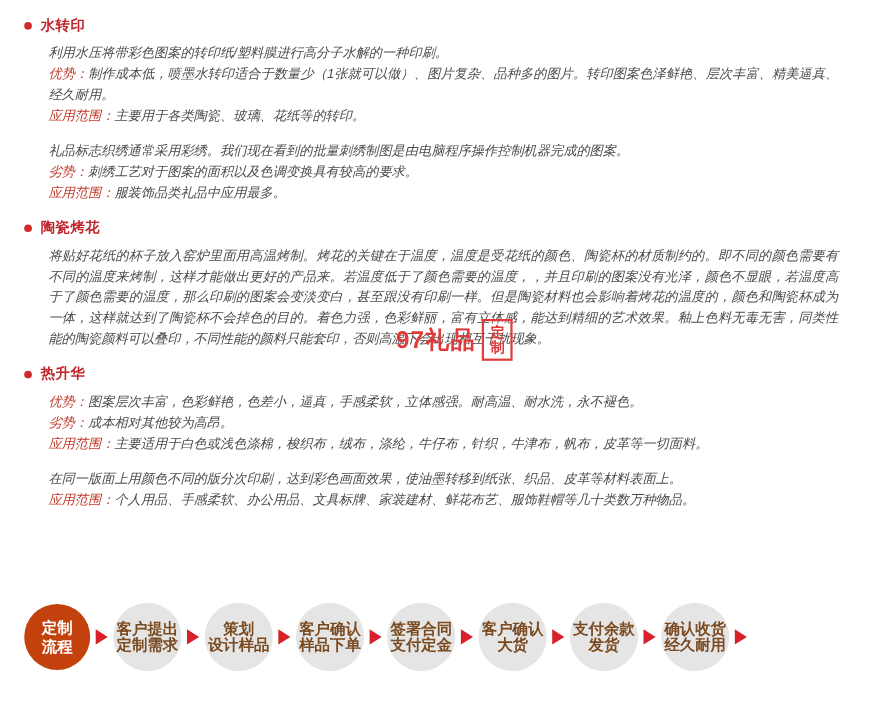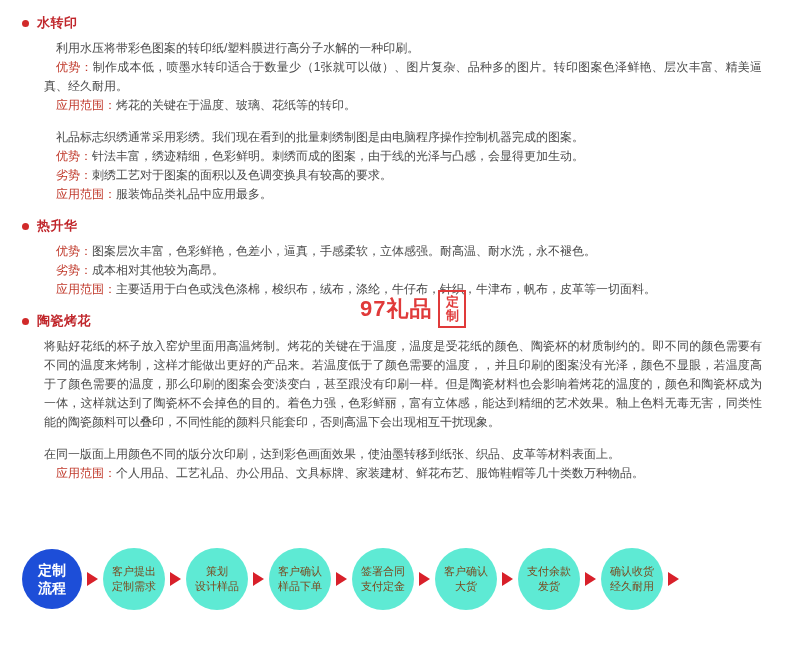--- a/index.html
+++ b/index.html
@@ -39,30 +39,30 @@
     flex: 0 0 auto;
   }
   .sec-title {
     color: #c0262b;
     font-size: 13px;
     font-weight: bold;
     letter-spacing: 0.5px;
   }
   .sec-body {
     padding-left: 22px;
+    font-style: italic;
   }
   .line {
     font-size: 12px;
     line-height: 19px;
     color: #4a4a4a;
     text-align: justify;
   }
   .lead {
     color: #c0392b;
-    margin-left: 12px;
   }
   .lead-dark {
     color: #4a4a4a;
   }
 
   
   .watermark {
     position: absolute;
     left: 330px;
     top: 290px;
@@ -95,44 +95,44 @@
     position: absolute;
     left: 22px;
     top: 548px;
     display: flex;
     align-items: center;
   }
   .flow-badge {
     width: 60px;
     height: 60px;
     border-radius: 50%;
-    background: #1d4ed8;
+    background: #c2410c;
     color: #fff;
     display: flex;
     flex-direction: column;
     align-items: center;
     justify-content: center;
     font-size: 14px;
     font-weight: bold;
     line-height: 18px;
     flex: 0 0 auto;
   }
   .flow-step {
     width: 62px;
     height: 62px;
     border-radius: 50%;
-    background: #5eead4;
+    background: #e5e5e5;
     color: #7a4a20;
     display: flex;
     flex-direction: column;
     align-items: center;
     justify-content: center;
-    font-size: 11px;
+    font-size: 14px;
     line-height: 15px;
-    font-weight: normal;
+    font-weight: bold;
     flex: 0 0 auto;
     text-align: center;
   }
   .arrow {
     width: 0;
     height: 0;
     border-top: 7px solid transparent;
     border-bottom: 7px solid transparent;
     border-left: 11px solid #d8202a;
     margin: 0 5px;
@@ -145,59 +145,58 @@
 <div class="page">
 
   <div class="section">
     <div class="sec-head">
       <span class="bullet"></span>
       <span class="sec-title">水转印</span>
     </div>
     <div class="sec-body">
       <div class="line"><span class="lead"></span><span class="lead-dark">利用水压将带彩色图案的转印纸/塑料膜进行高分子水解的一种印刷。</span></div>
       <div class="line"><span class="lead">优势：</span><span class="lead-dark">制作成本低，喷墨水转印适合于数量少（1张就可以做）、图片复杂、品种多的图片。转印图案色泽鲜艳、层次丰富、精美逼真、经久耐用。</span></div>
-      <div class="line"><span class="lead">应用范围：</span><span class="lead-dark">烤花的关键在于温度、玻璃、花纸等的转印。</span></div>
+      <div class="line"><span class="lead">应用范围：</span><span class="lead-dark">主要用于各类陶瓷、玻璃、花纸等的转印。</span></div>
     </div>
   </div>
 
   <div class="section">
     <div class="sec-body">
       <div class="line"><span class="lead"></span><span class="lead-dark">礼品标志织绣通常采用彩绣。我们现在看到的批量刺绣制图是由电脑程序操作控制机器完成的图案。</span></div>
-      <div class="line"><span class="lead">优势：</span><span class="lead-dark">针法丰富，绣迹精细，色彩鲜明。刺绣而成的图案，由于线的光泽与凸感，会显得更加生动。</span></div>
       <div class="line"><span class="lead">劣势：</span><span class="lead-dark">刺绣工艺对于图案的面积以及色调变换具有较高的要求。</span></div>
       <div class="line"><span class="lead">应用范围：</span><span class="lead-dark">服装饰品类礼品中应用最多。</span></div>
+    </div>
+  </div>
+
+  <div class="section">
+    <div class="sec-head">
+      <span class="bullet"></span>
+      <span class="sec-title">陶瓷烤花</span>
+    </div>
+    <div class="sec-body">
+      <div class="line"><span class="lead-dark">将贴好花纸的杯子放入窑炉里面用高温烤制。烤花的关键在于温度，温度是受花纸的颜色、陶瓷杯的材质制约的。即不同的颜色需要有不同的温度来烤制，这样才能做出更好的产品来。若温度低于了颜色需要的温度，，并且印刷的图案没有光泽，颜色不显眼，若温度高于了颜色需要的温度，那么印刷的图案会变淡变白，甚至跟没有印刷一样。但是陶瓷材料也会影响着烤花的温度的，颜色和陶瓷杯成为一体，这样就达到了陶瓷杯不会掉色的目的。着色力强，色彩鲜丽，富有立体感，能达到精细的艺术效果。釉上色料无毒无害，同类性能的陶瓷颜料可以叠印，不同性能的颜料只能套印，否则高温下会出现相互干扰现象。</span></div>
     </div>
   </div>
 
   <div class="section">
     <div class="sec-head">
       <span class="bullet"></span>
       <span class="sec-title">热升华</span>
     </div>
     <div class="sec-body">
       <div class="line"><span class="lead">优势：</span><span class="lead-dark">图案层次丰富，色彩鲜艳，色差小，逼真，手感柔软，立体感强。耐高温、耐水洗，永不褪色。</span></div>
       <div class="line"><span class="lead">劣势：</span><span class="lead-dark">成本相对其他较为高昂。</span></div>
       <div class="line"><span class="lead">应用范围：</span><span class="lead-dark">主要适用于白色或浅色涤棉，梭织布，绒布，涤纶，牛仔布，针织，牛津布，帆布，皮革等一切面料。</span></div>
     </div>
   </div>
 
   <div class="section">
-    <div class="sec-head">
-      <span class="bullet"></span>
-      <span class="sec-title">陶瓷烤花</span>
-    </div>
-    <div class="sec-body">
-      <div class="line"><span class="lead-dark">将贴好花纸的杯子放入窑炉里面用高温烤制。烤花的关键在于温度，温度是受花纸的颜色、陶瓷杯的材质制约的。即不同的颜色需要有不同的温度来烤制，这样才能做出更好的产品来。若温度低于了颜色需要的温度，，并且印刷的图案没有光泽，颜色不显眼，若温度高于了颜色需要的温度，那么印刷的图案会变淡变白，甚至跟没有印刷一样。但是陶瓷材料也会影响着烤花的温度的，颜色和陶瓷杯成为一体，这样就达到了陶瓷杯不会掉色的目的。着色力强，色彩鲜丽，富有立体感，能达到精细的艺术效果。釉上色料无毒无害，同类性能的陶瓷颜料可以叠印，不同性能的颜料只能套印，否则高温下会出现相互干扰现象。</span></div>
-    </div>
-  </div>
-
-  <div class="section">
     <div class="sec-body">
       <div class="line"><span class="lead-dark">在同一版面上用颜色不同的版分次印刷，达到彩色画面效果，使油墨转移到纸张、织品、皮革等材料表面上。</span></div>
-      <div class="line"><span class="lead">应用范围：</span><span class="lead-dark">个人用品、工艺礼品、办公用品、文具标牌、家装建材、鲜花布艺、服饰鞋帽等几十类数万种物品。</span></div>
+      <div class="line"><span class="lead">应用范围：</span><span class="lead-dark">个人用品、手感柔软、办公用品、文具标牌、家装建材、鲜花布艺、服饰鞋帽等几十类数万种物品。</span></div>
     </div>
   </div>
 
   <div class="watermark">
     <span class="wm-main">97礼品</span>
     <span class="wm-box">
       <span>定</span><br>
       <span>制</span>
     </span>
   </div>

